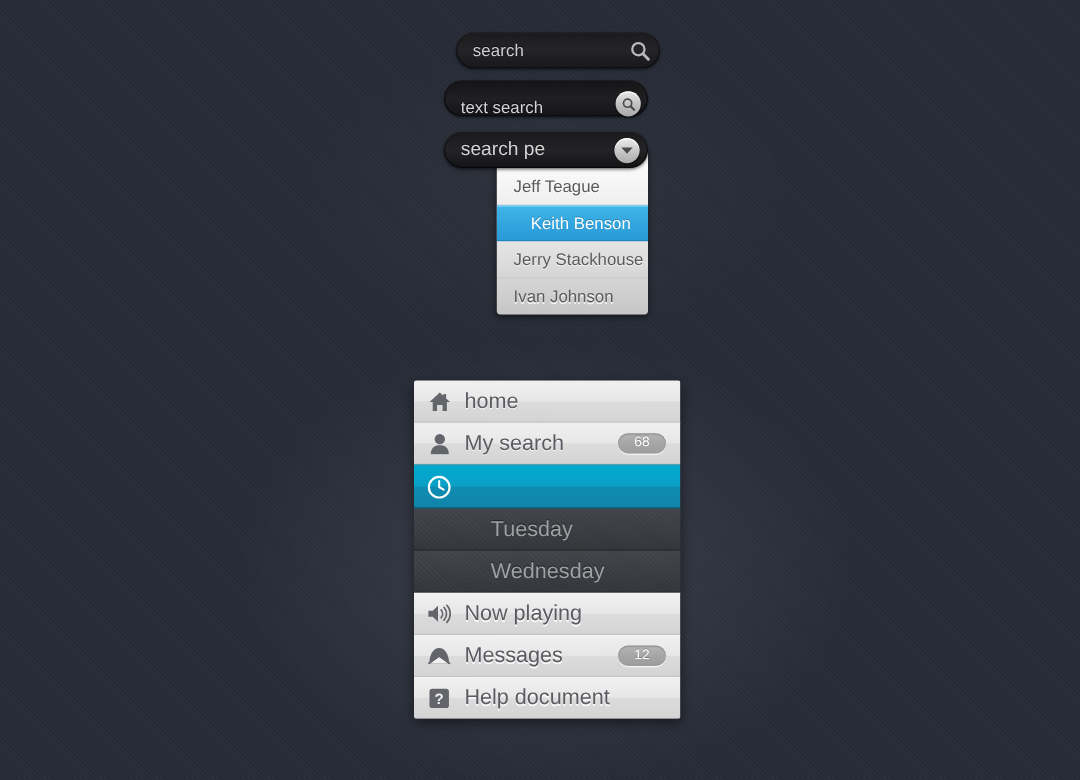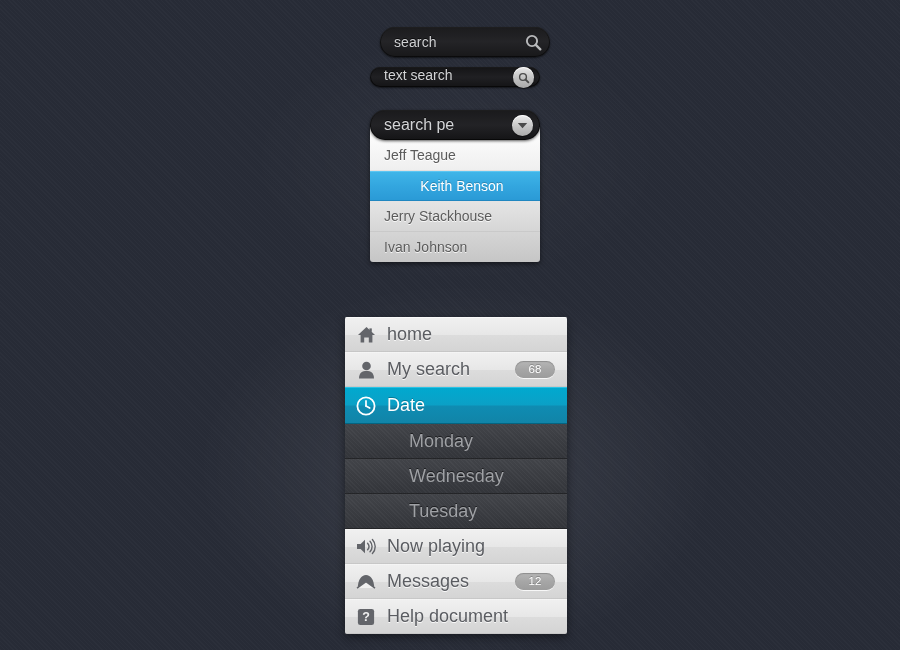--- a/index.html
+++ b/index.html
@@ -51,28 +51,28 @@
     font-size: 14px;
     letter-spacing: 0.1px;
     text-shadow: 0 -1px 0 rgba(0,0,0,0.7);
   }
   .search1 .s-icon { width: 34px; display:flex; align-items:center; justify-content:center; }
 
   
   .search2 {
     position: absolute;
     left: 370px; top: 67px;
-    width: 170px; height: 20px;
+    width: 170px; height: 30px;
     border-radius: 15px;
     background: linear-gradient(to bottom, #141416 0%, #202023 50%, #141416 100%);
     box-shadow:
       inset 0 1px 0 rgba(255,255,255,0.07),
       inset 0 0 0 1px rgba(0,0,0,0.6),
       0 1px 2px rgba(0,0,0,0.6);
-    display: flex; align-items: flex-start;
+    display: flex; align-items: flex-end;
   }
   .search2 .s-text {
     flex: 1;
     padding-left: 14px;
     color: #d3d4d6;
     font-size: 14px;
     text-shadow: 0 -1px 0 rgba(0,0,0,0.7);
   }
   .round-btn {
     width: 21px; height: 21px;
@@ -107,20 +107,21 @@
     display:flex; align-items:center; justify-content:center;
   }
   .dd-list {
     position: relative;
     margin-top: -13px;
     padding-top: 13px;
     background: linear-gradient(to bottom, #ffffff 0%, #f6f6f6 18%, #e0e0e0 62%, #c6c6c6 100%);
     border-radius: 0 0 3px 3px;
     box-shadow: 0 2px 5px rgba(0,0,0,0.5);
     overflow: hidden;
+    margin-left: 44px;
   }
   .dd-item {
     height: 30px; line-height: 30px;
     padding-left: 14px;
     font-size: 14px;
     color: #5b5b5b;
     text-shadow: 0 1px 0 rgba(255,255,255,0.8);
     border-bottom: 1px solid rgba(0,0,0,0.055);
   }
   .dd-item:last-child { border-bottom: none; }
@@ -259,36 +260,31 @@
   </div>
 
   <div class="mrow active">
     <span class="micon">
       <svg width="20" height="20" viewBox="0 0 20 20">
         <circle cx="10" cy="10" r="8.6" fill="none" stroke="#ffffff" stroke-width="1.8"></circle>
         <line x1="10" y1="10" x2="10" y2="4.9" stroke="#ffffff" stroke-width="1.7" stroke-linecap="round"></line>
         <line x1="10" y1="10" x2="13.7" y2="12.1" stroke="#ffffff" stroke-width="1.7" stroke-linecap="round"></line>
       </svg>
     </span>
-    <span class="mlabel">Date</span>
-  </div>
+  </div>
+
 
   <div class="mrow dark">
     <span class="micon"></span>
-    <span class="mlabel">Monday</span>
+    <span class="mlabel">Tuesday</span>
   </div>
 
   <div class="mrow dark">
     <span class="micon"></span>
     <span class="mlabel">Wednesday</span>
-  </div>
-
-  <div class="mrow dark">
-    <span class="micon"></span>
-    <span class="mlabel">Tuesday</span>
   </div>
 
   <div class="mrow light">
     <span class="micon">
       <svg width="20" height="17" viewBox="0 0 20 17">
         <path d="M1 6 L4.6 6 L9 1.8 L9 15.2 L4.6 11 L1 11 Z" fill="#63656a"></path>
         <path d="M11.6 5.2 A5 5 0 0 1 11.6 11.8" fill="none" stroke="#63656a" stroke-width="1.4" stroke-linecap="round"></path>
         <path d="M14 3.2 A7.8 7.8 0 0 1 14 13.8" fill="none" stroke="#63656a" stroke-width="1.4" stroke-linecap="round"></path>
         <path d="M16.4 1.4 A10.4 10.4 0 0 1 16.4 15.6" fill="none" stroke="#63656a" stroke-width="1.4" stroke-linecap="round"></path>
       </svg>

